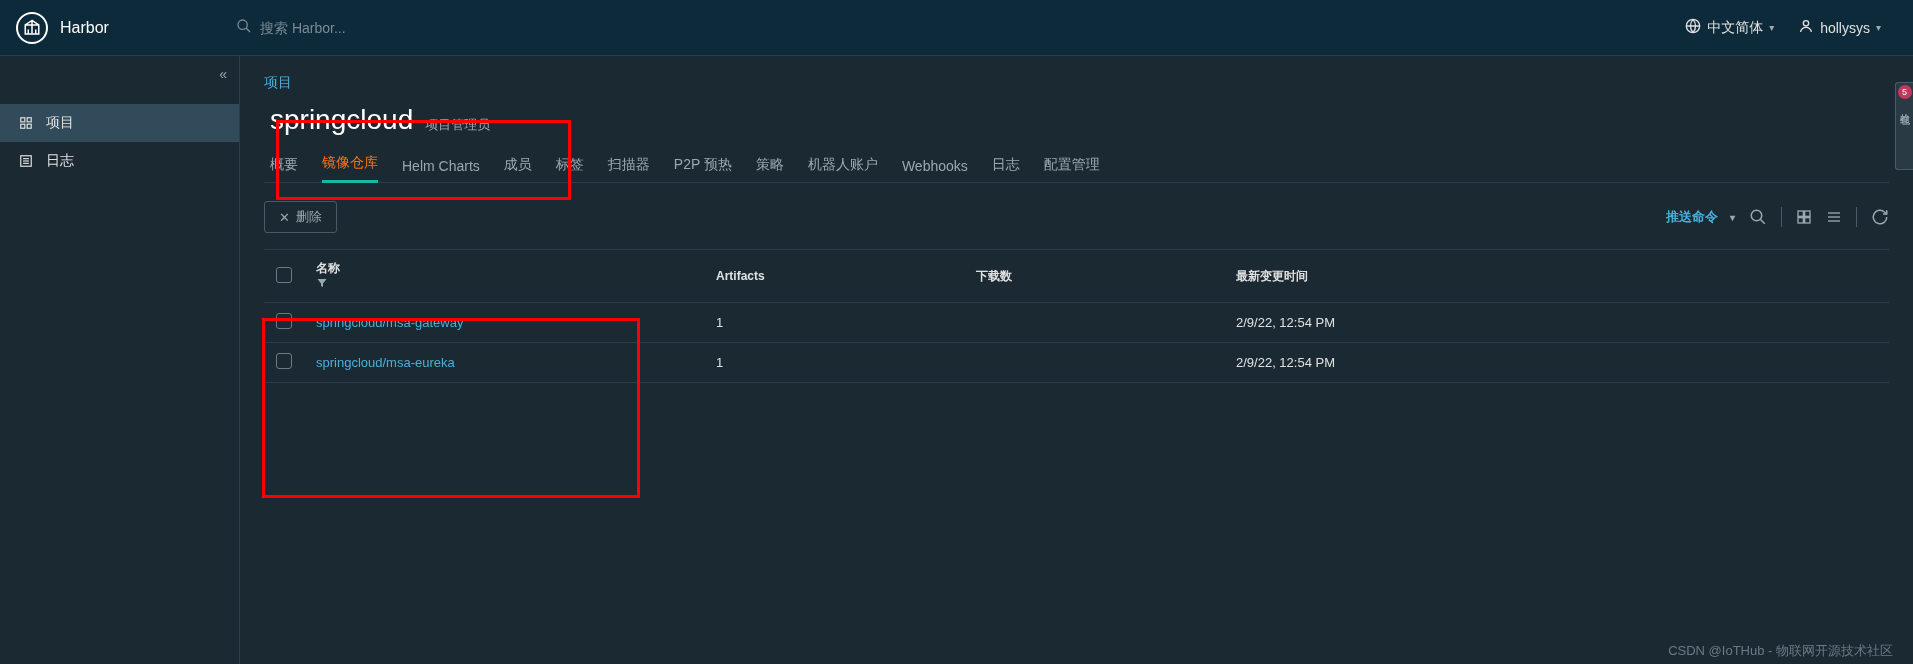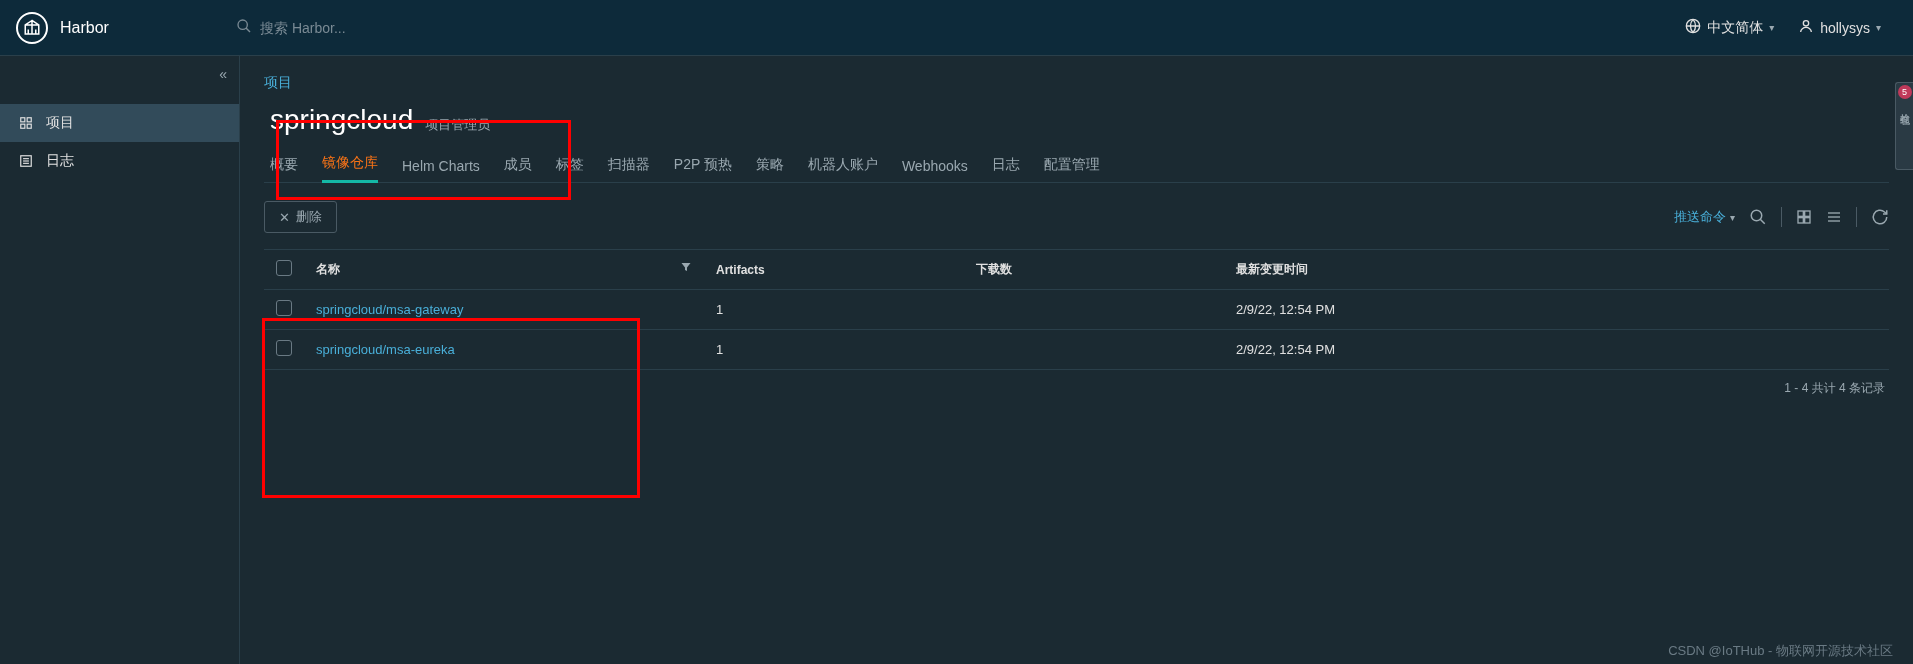--- a/index.html
+++ b/index.html
@@ -63,30 +63,30 @@
     .tab { padding: 8px 0; font-size: 14px; color: #9aa8b0; cursor: pointer; white-space: nowrap; }
     .tab.active { color: #f97316; border-bottom: 3px solid #14b8a6; margin-bottom: -1px; }
     .toolbar { display: flex; align-items: center; margin-bottom: 16px; }
     .del-btn {
       border: 1px solid #4a5a64; background: transparent; color: #9aa8b0;
       padding: 6px 14px; border-radius: 3px; font-size: 13px; cursor: pointer;
       display: flex; align-items: center; gap: 6px;
     }
     .toolbar-spacer { flex: 1; }
     .toolbar-right { display: flex; align-items: center; gap: 14px; }
-    .push-cmd { color: #49afd9; font-size: 13px; cursor: pointer; display: flex; align-items: center; gap: 4px; }
+    .push-cmd { color: #49afd9; font-size: 13px; cursor: pointer; display: flex; align-items: center; gap: 12px; font-weight: bold; }
     .tool-icon { color: #9aa8b0; cursor: pointer; display: flex; align-items: center; }
     .divider-v { width: 1px; height: 20px; background: #4a5a64; }
     .table { width: 100%; border-collapse: collapse; }
     .table th {
       text-align: left; font-size: 12px; font-weight: 600; color: #e0e0e0;
       padding: 10px 12px; border-top: 1px solid #2a3f4a; border-bottom: 1px solid #2a3f4a;
       background: #1b2a32;
     }
-    .th-name { display: flex; justify-content: space-between; }
+    .th-name { display: flex; justify-content: space-between; flex-direction: column; }
     .table td {
       padding: 10px 12px; font-size: 13px; border-bottom: 1px solid #2a3f4a;
       color: #e0e0e0;
     }
     .repo-link { color: #49afd9; cursor: pointer; }
     .chk {
       width: 16px; height: 16px; border: 1px solid #6a7a84; border-radius: 3px;
       display: inline-block; cursor: pointer;
     }
     .col-chk { width: 40px; }
@@ -279,21 +279,20 @@
           </tr>
           <tr>
             <td><span class="chk"></span></td>
             <td><span class="repo-link">springcloud/msa-eureka</span></td>
             <td>1</td>
             <td></td>
             <td>2/9/22, 12:54 PM</td>
           </tr>
         </tbody>
     </table>
-    <div class="pagination">1 - 4 共计 4 条记录</div>
   </div>
 </div>
 
 <div class="hl-box1"></div>
 <div class="hl-box2"></div>
 
 <div class="side-widget">
   <div class="side-badge">5</div>
   <div class="side-txt">抢红包</div>
 </div>

